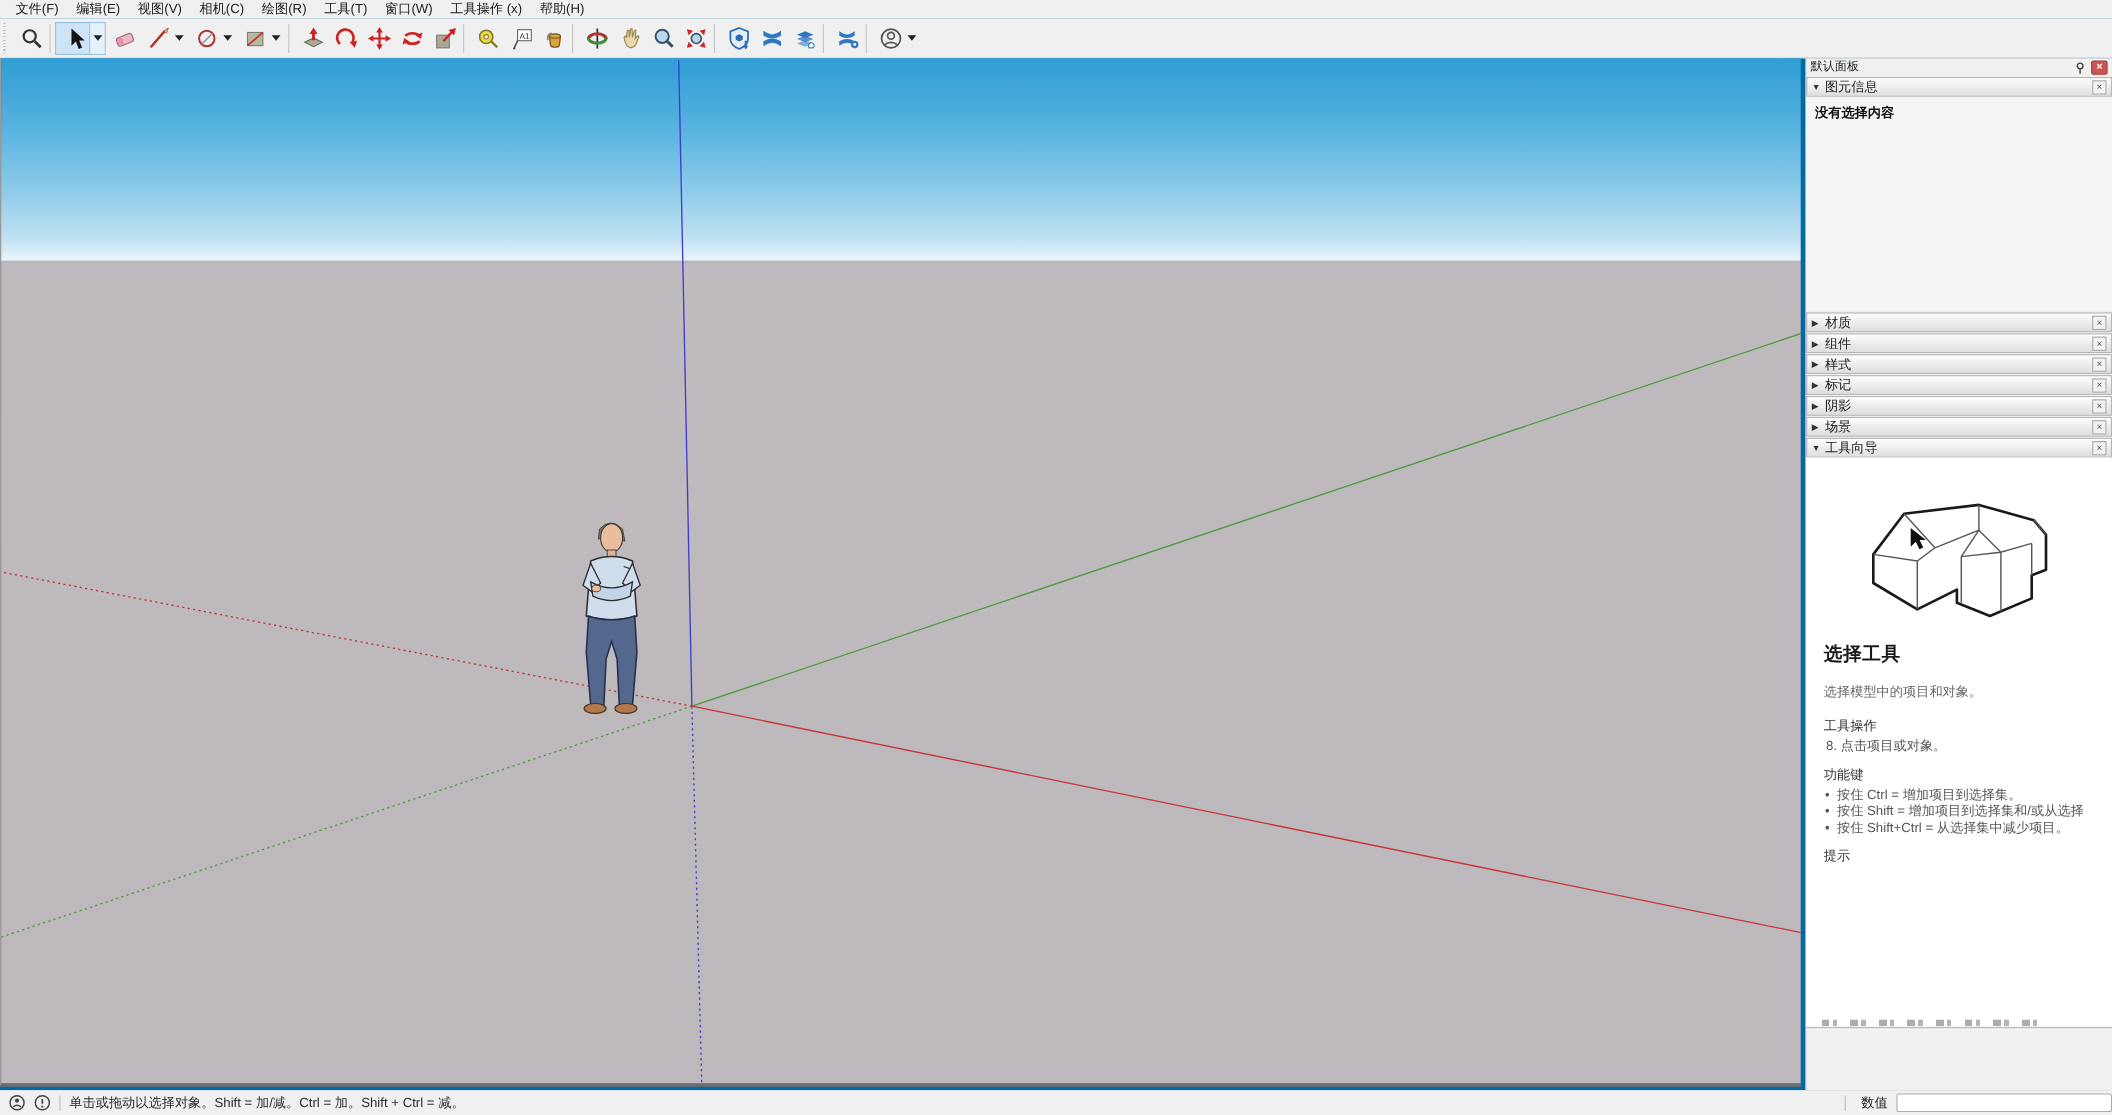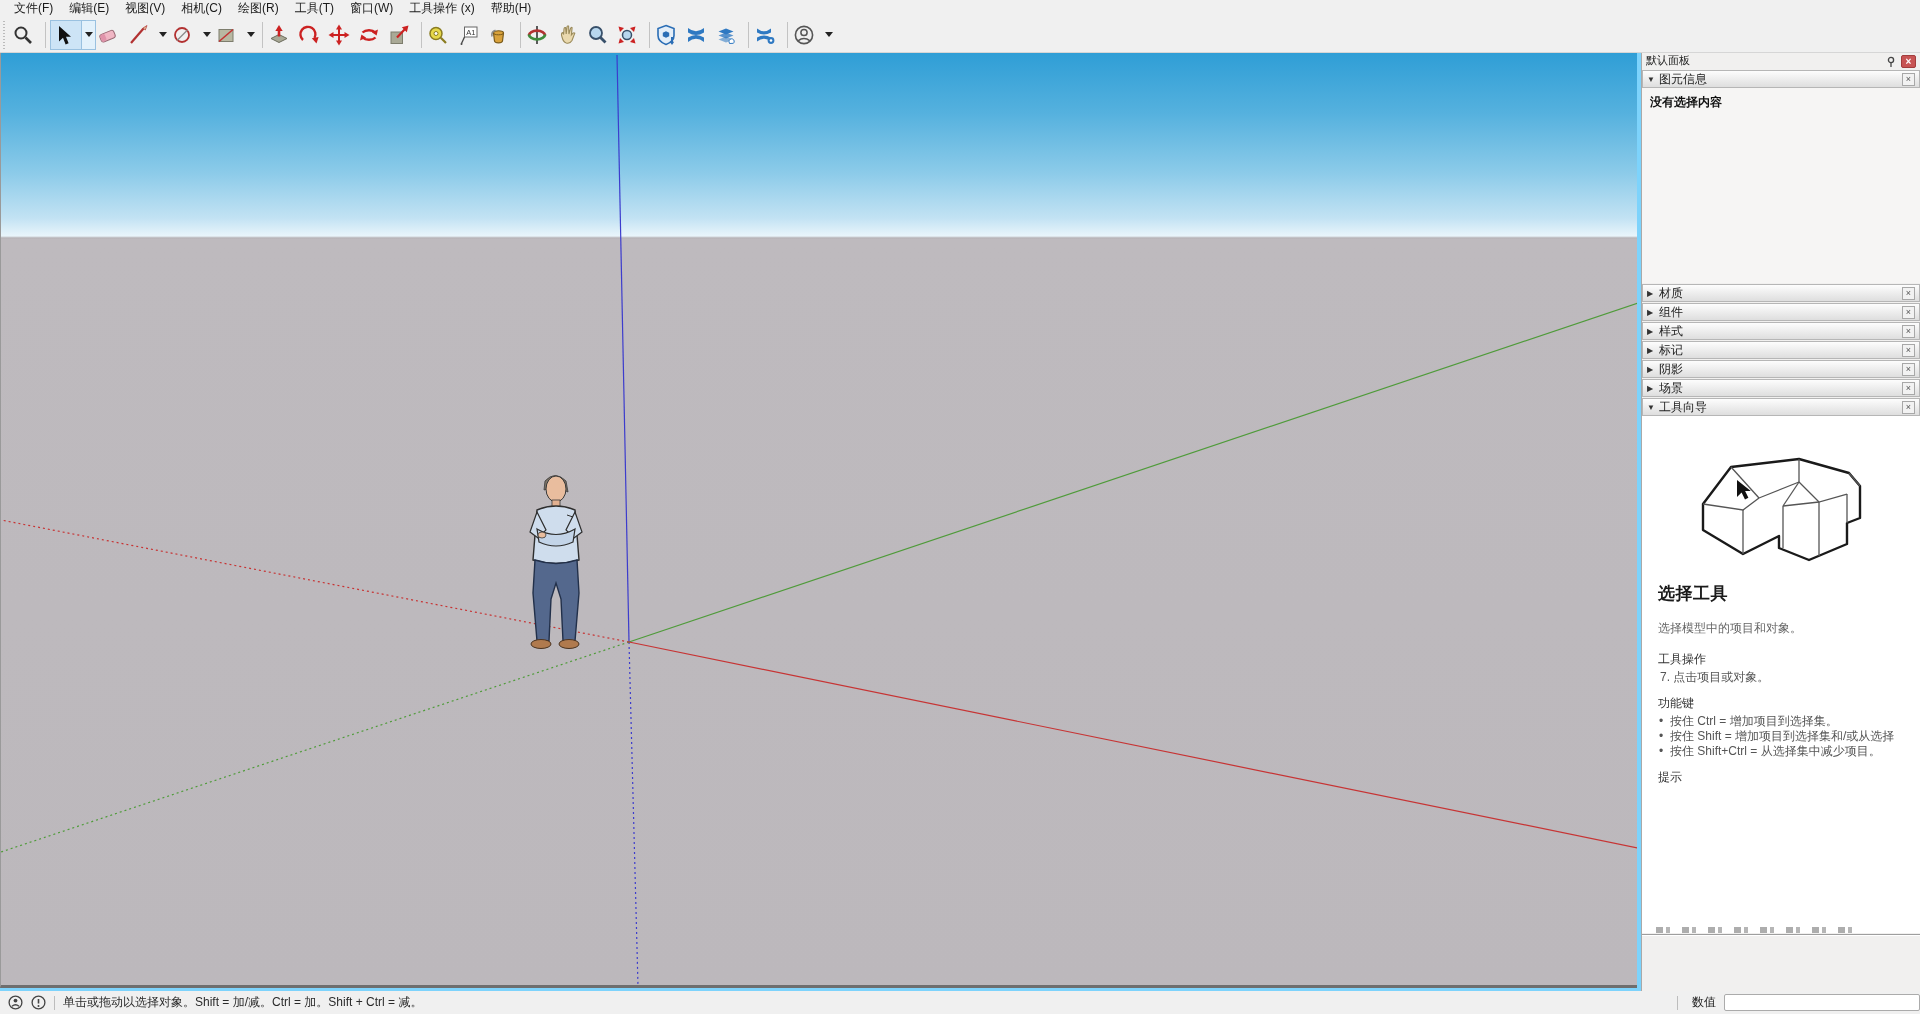--- a/index.html
+++ b/index.html
@@ -1,32 +1,32 @@
 <!DOCTYPE html>
 <html><head>
 <meta charset="utf-8">
 <style>
   * { margin:0; padding:0; box-sizing:border-box; }
   html,body { width:1920px; height:1014px; overflow:hidden; background:#f0f0f0;
               font-family:"Liberation Sans","DejaVu Sans",sans-serif; }
-  .window { position:relative; width:1920px; height:1014px; background:#7dd3fc; }
+  .window { position:relative; width:1920px; height:1014px; background:#0369a1; }
 
   
   .menubar { height:17px; display:flex; align-items:center; padding-left:6px;
              font-size:12px; color:#1a1a1a; background:#f0f0f0; }
   .menu-item { padding:1px 8px; cursor:default; white-space:nowrap; }
 
   
   .toolbar { height:36px; display:flex; align-items:center; padding:0 2px;
              background:#f0f0f0; border-bottom:1px solid #d6d6d6; }
   .grip { width:5px; height:28px; margin:0 3px 0 1px;
           background:repeating-linear-gradient(#bbb 0 1px, transparent 1px 3px);
           background-size:2px 100%; background-repeat:repeat-y; }
   .tb-divider { width:1px; height:26px; background:#c3c3c3; margin:0 4px; }
-  .tool { width:30px; height:30px; display:flex; align-items:center; justify-content:flex-start;
+  .tool { width:30px; height:30px; display:flex; align-items:center; justify-content:flex-end;
           border:1px solid transparent; }
   .tool svg { width:22px; height:22px; display:block; }
   .tool-group { display:flex; align-items:center; height:30px; }
   .tool-group.selected { background:#cde4f6; border:1px solid #9ac1e0; }
   .caret { width:0; height:0; border-left:4px solid transparent; border-right:4px solid transparent;
            border-top:5px solid #222; margin:0 4px; }
   .caret-btn { display:flex; align-items:center; justify-content:center; width:14px; height:28px; }
   .tool-group.selected .caret-btn { background:#e3f1fb; border-left:1px solid #9ac1e0; }
 
   
@@ -429,21 +429,21 @@
           <path d="M50 28 l0 17 l4.6 -4.6 l3.4 7 l3.4 -1.7 l-3.3 -6.8 l5.7 0 Z" fill="#111"></path>
         </svg>
       </div>
 
       <div class="inst-text">
         <div class="inst-h1">选择工具</div>
         <div class="inst-desc">选择模型中的项目和对象。</div>
 
         <div class="inst-h2">工具操作</div>
         <ul class="inst-list num">
-            <li>7. 点击项目或对象。</li>
+            <li>8. 点击项目或对象。</li>
           </ul>
 
         <div class="inst-h2">功能键</div>
         <ul class="inst-list">
             <li>按住 Ctrl = 增加项目到选择集。</li>
             <li>按住 Shift = 增加项目到选择集和/或从选择</li>
             <li>按住 Shift+Ctrl = 从选择集中减少项目。</li>
           </ul>
 
         <div class="inst-h2">提示</div>

